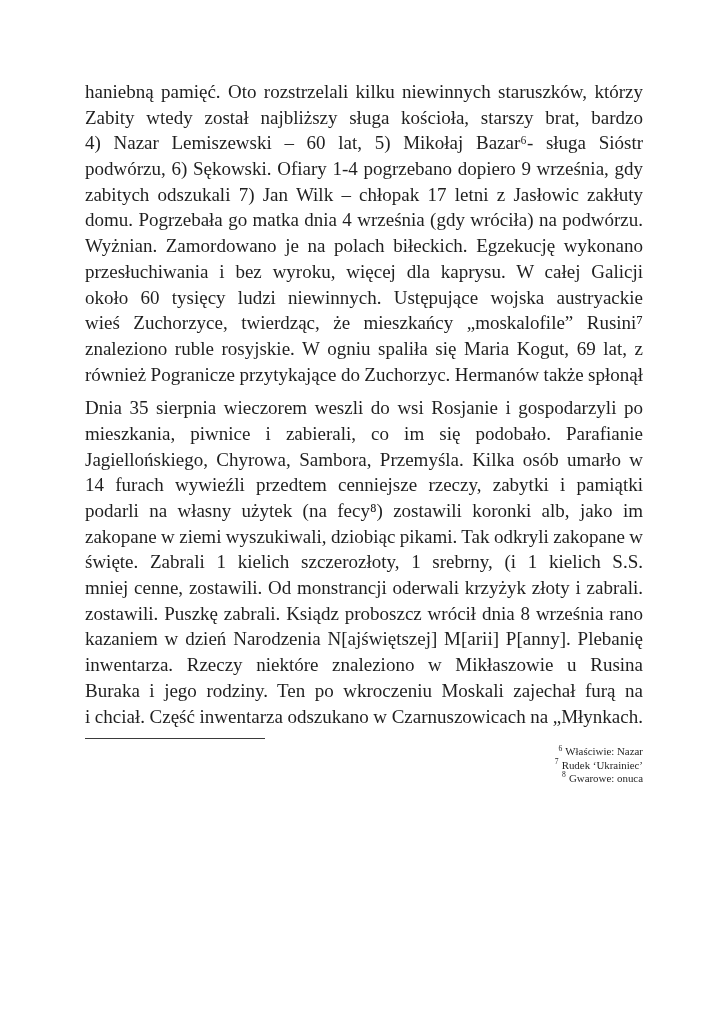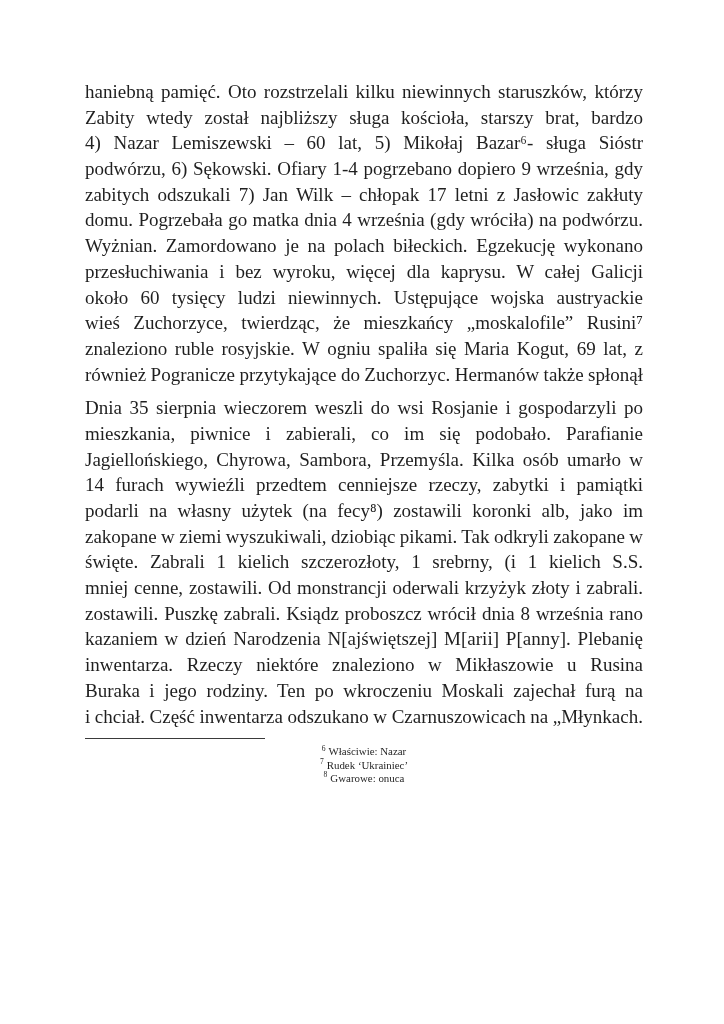--- a/index.html
+++ b/index.html
@@ -44,21 +44,21 @@
   }
   .footnote-rule {
     width: 180px;
     height: 0;
     border-top: 1.2px solid #3a3a3a;
     margin-bottom: 6px;
   }
   .footnote {
     font-size: 10.9px;
     line-height: 13.4px;
-    text-align: center;
+    text-align: right;
   }
   .footnote sup {
     font-size: 7.6px;
     margin-right: 3px;
     line-height: 0;
   }
 </style>
 </head>
 <body>
 

